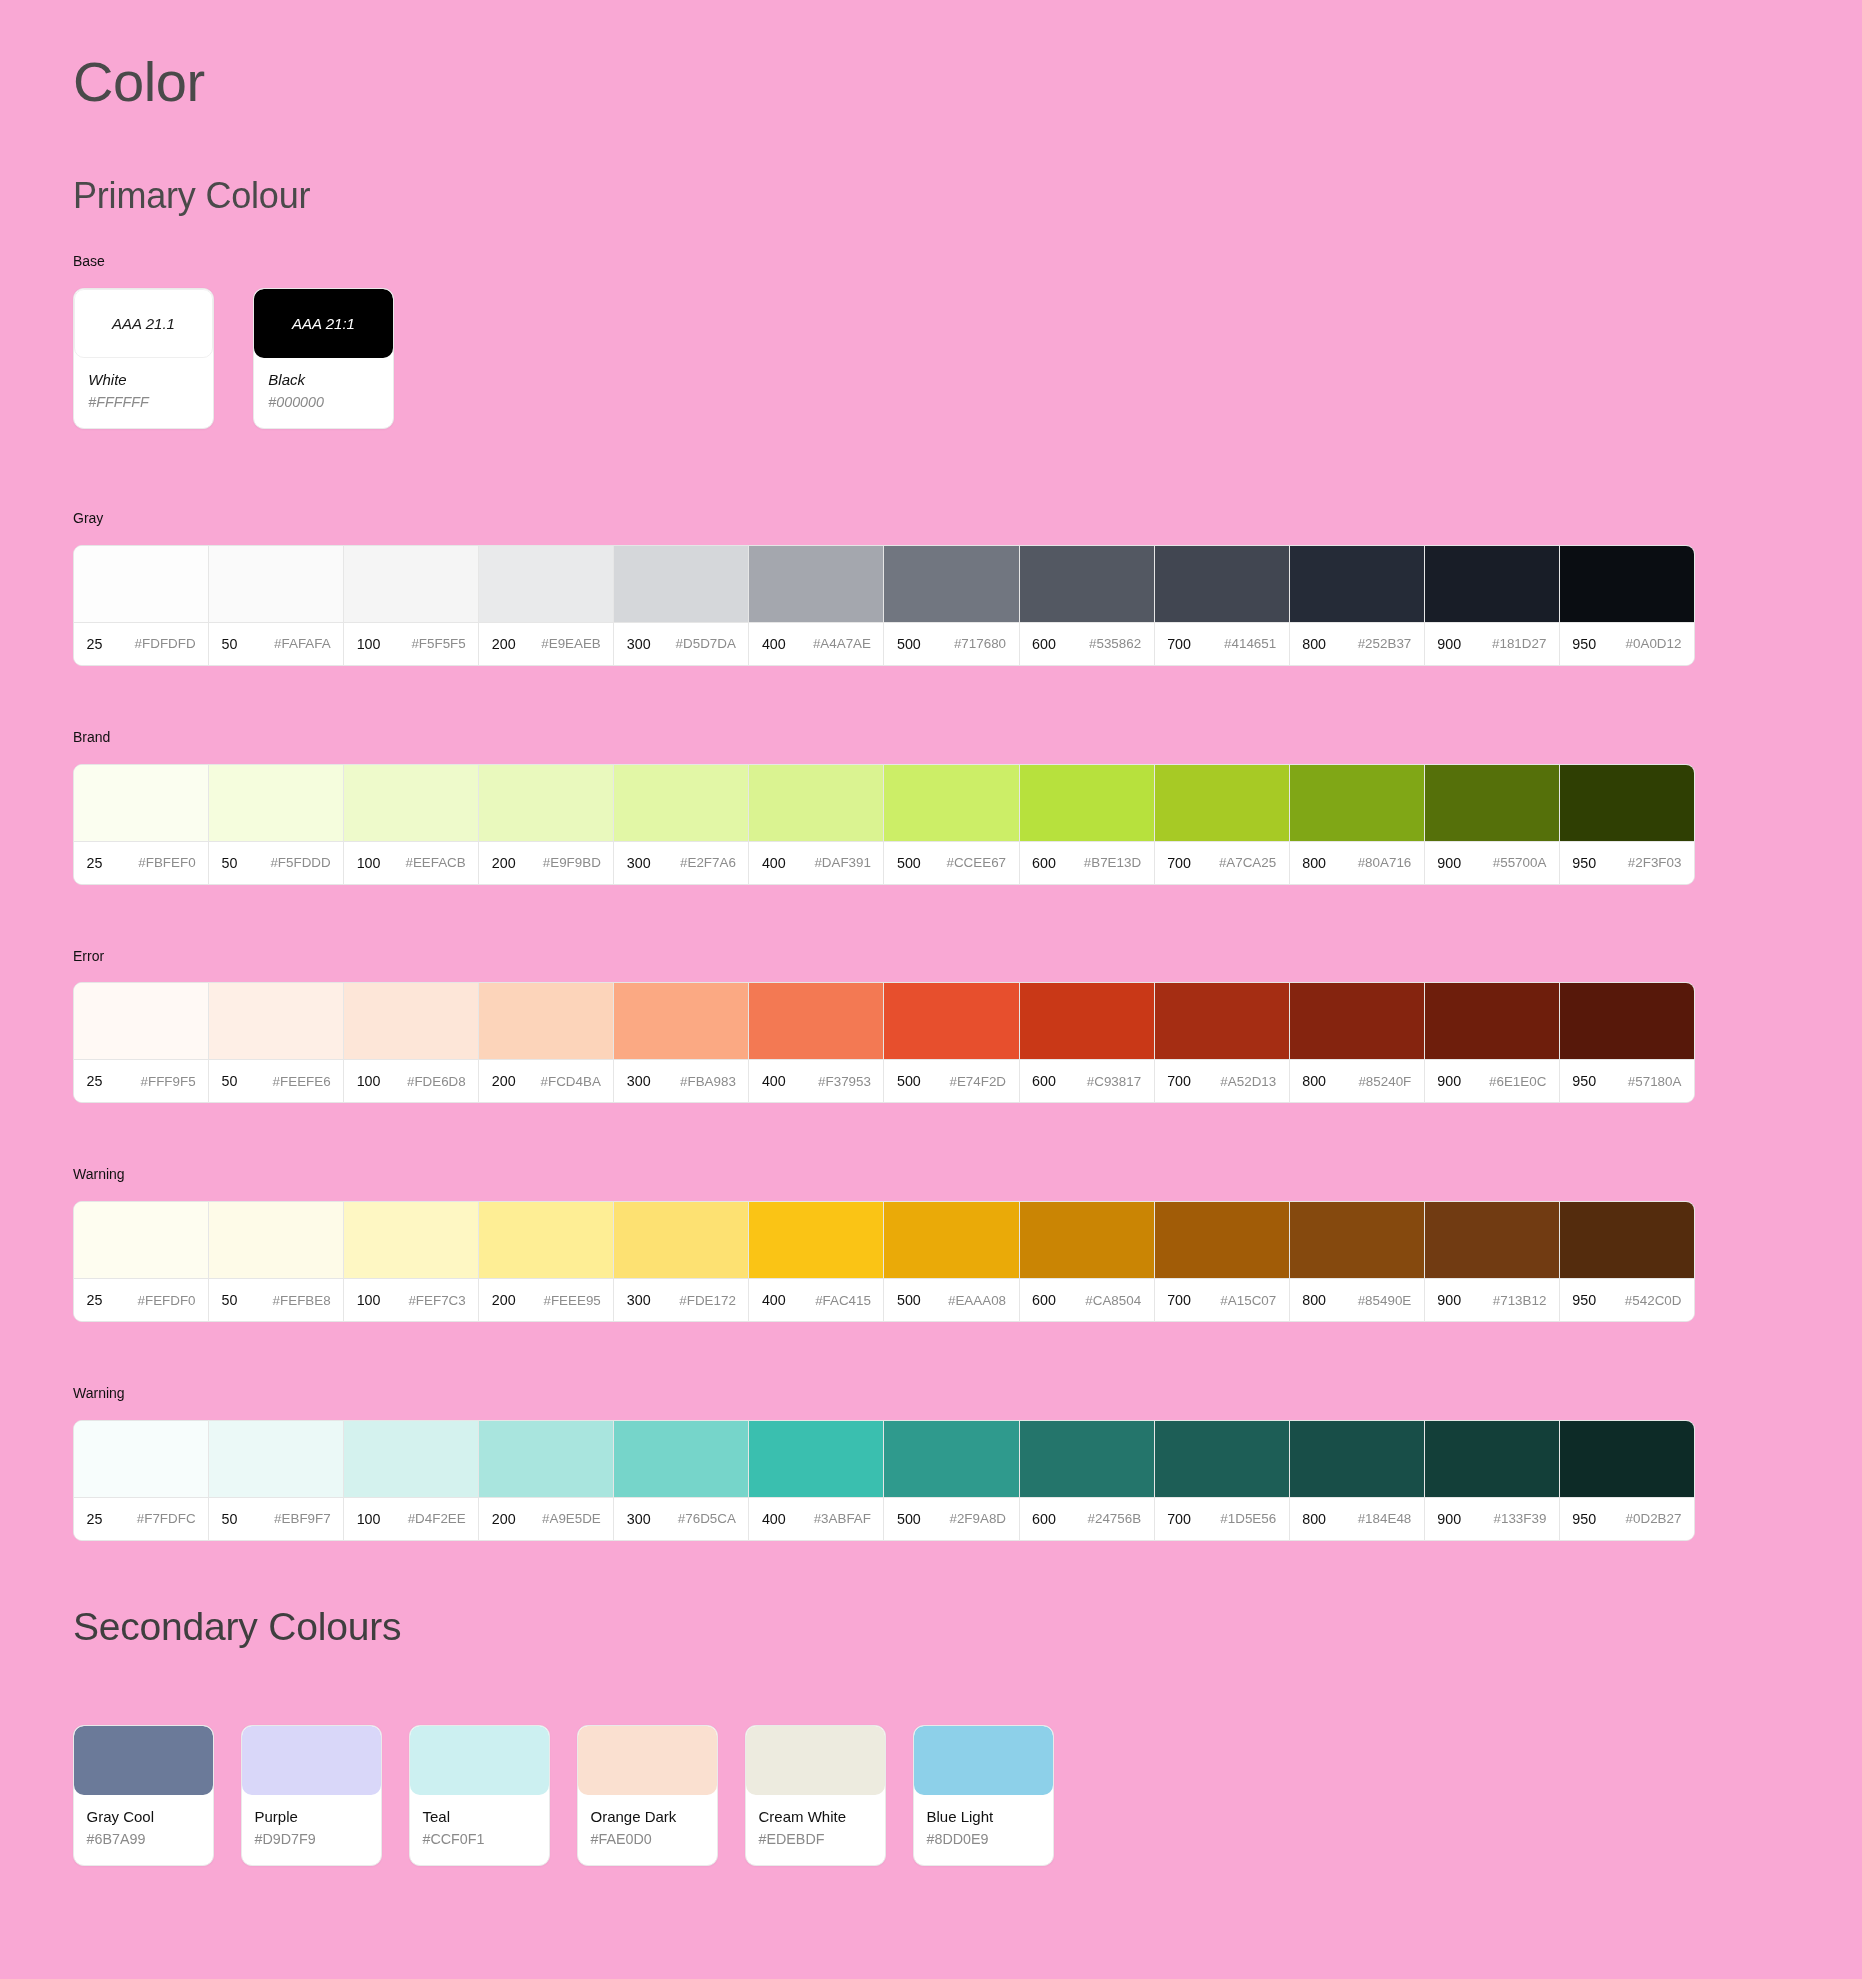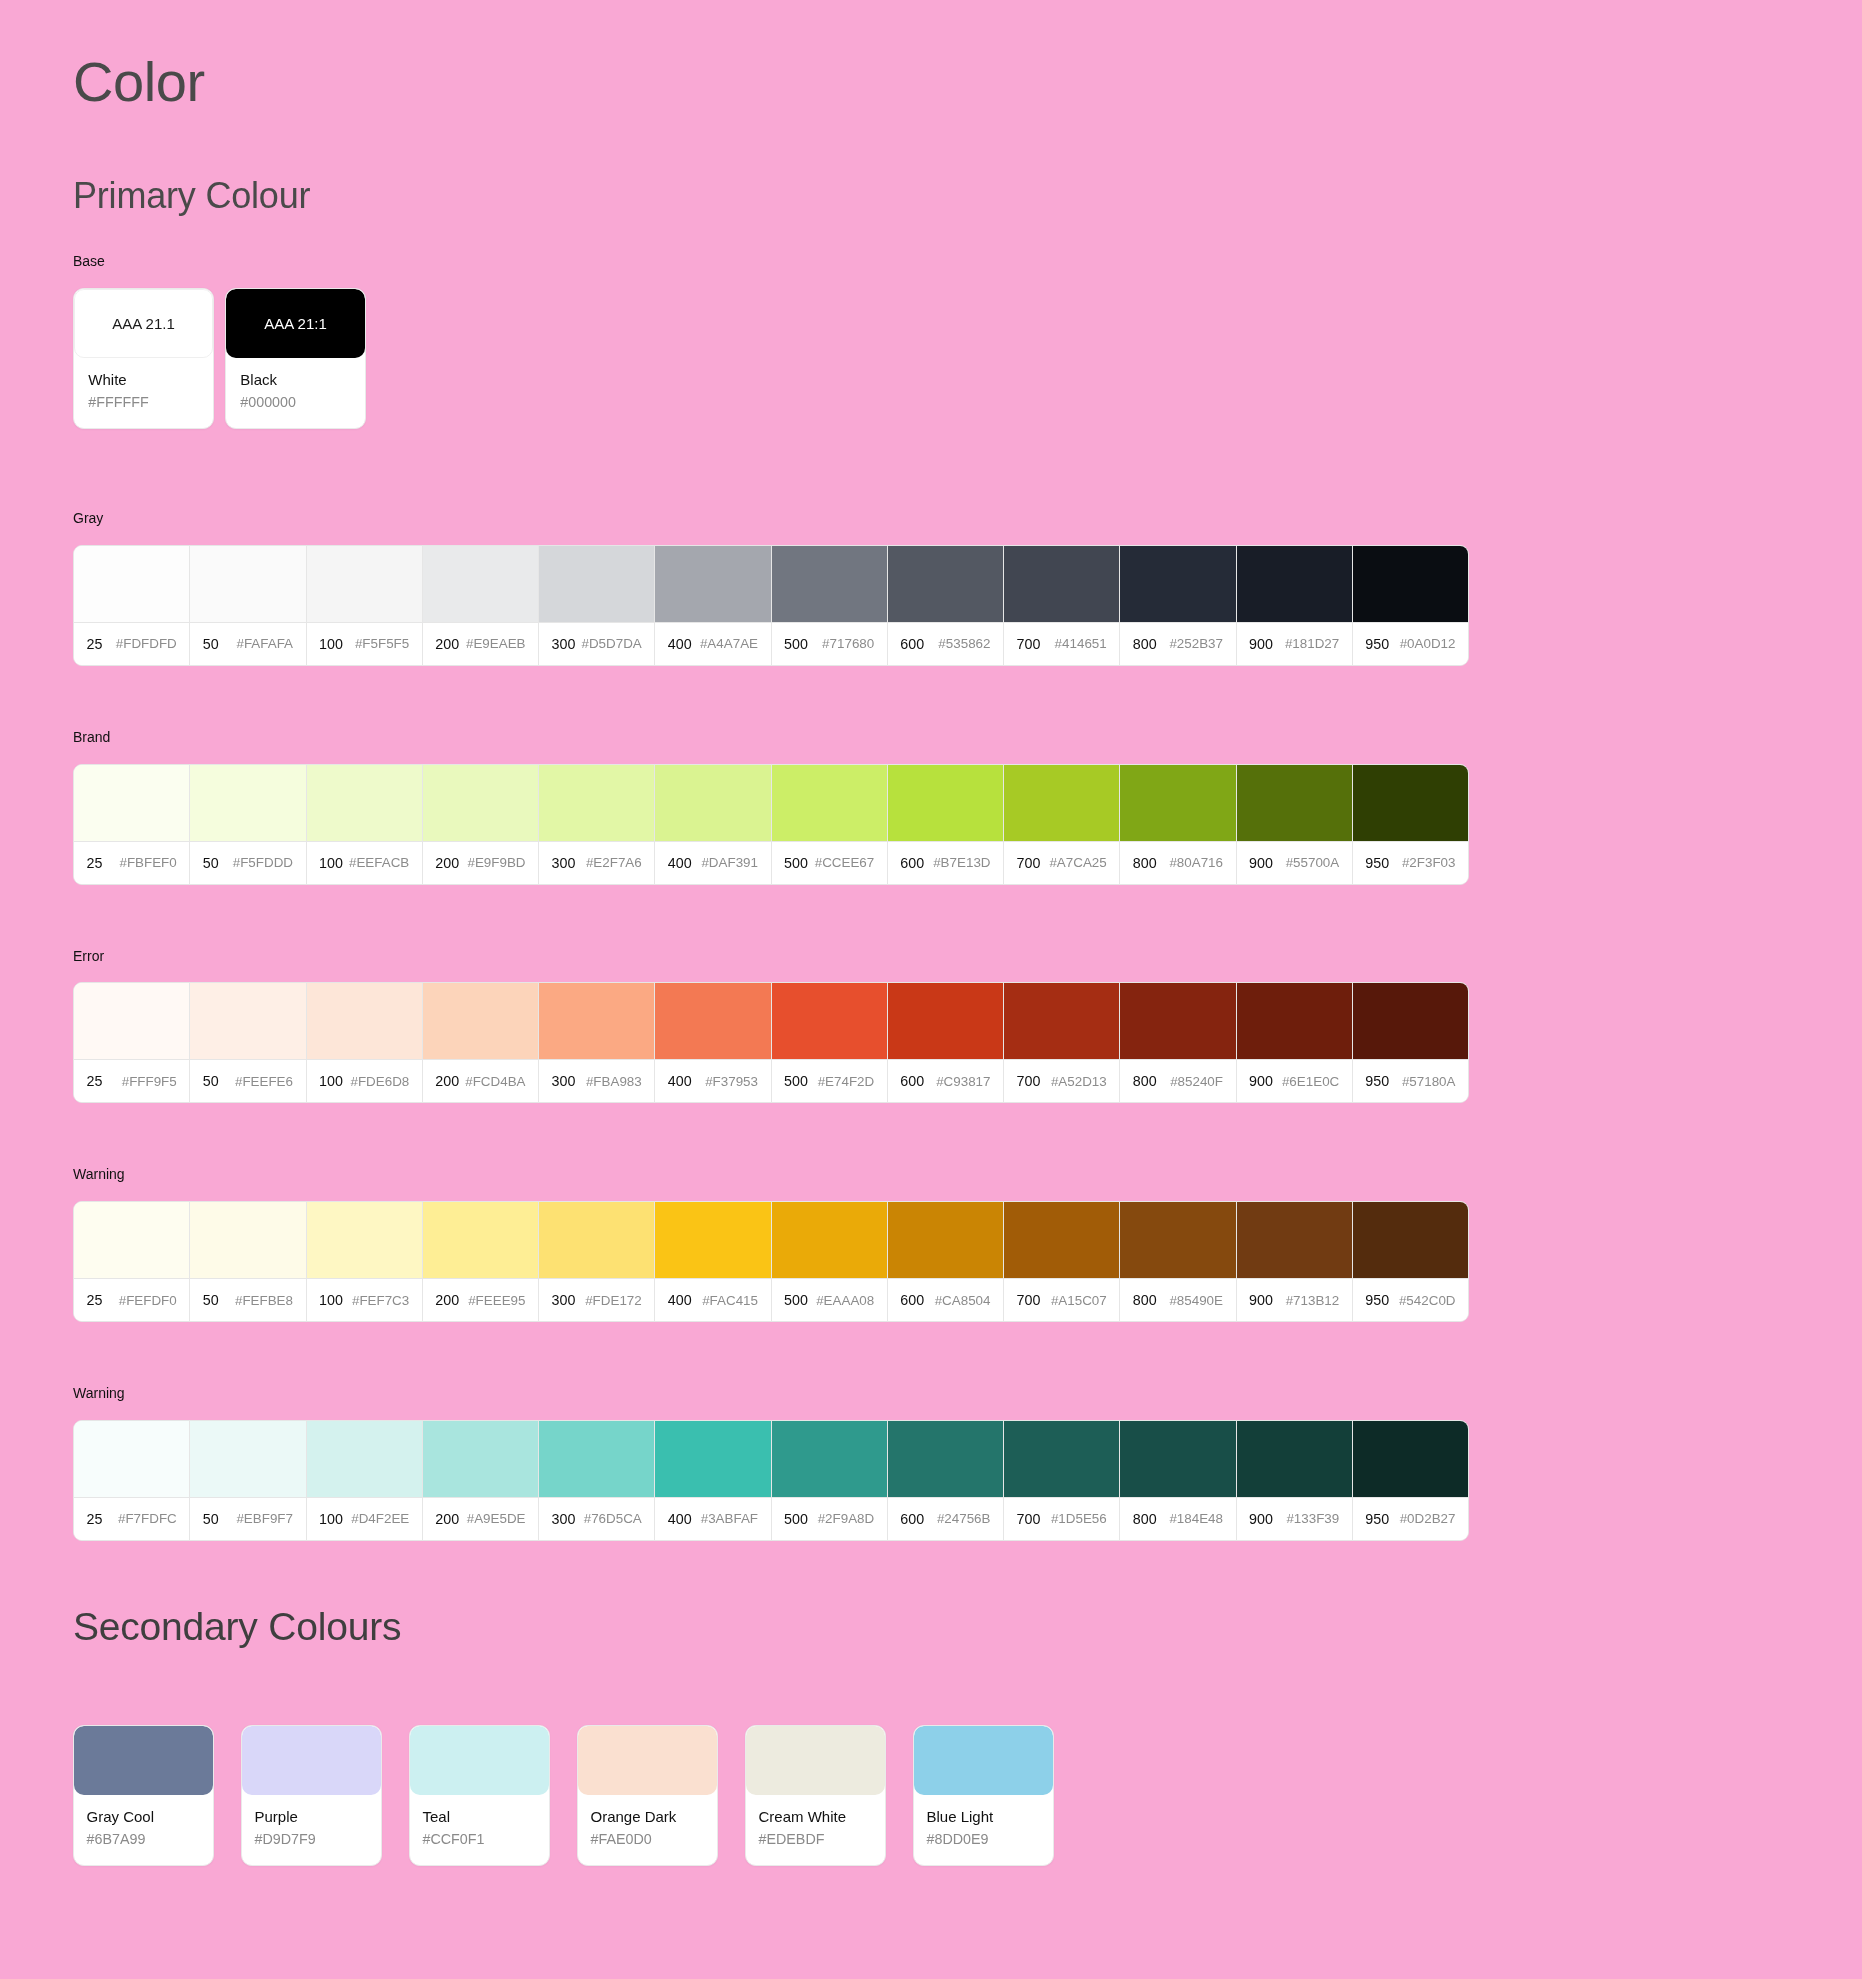--- a/index.html
+++ b/index.html
@@ -50,22 +50,23 @@
     font-size: 14px;
     font-weight: 400;
     color: #111111;
     margin-bottom: 19.7px;
     line-height: 1;
   }
 
   
   .base-row {
     display: flex;
-    gap: 11px;
+    gap: 39px;
     margin-bottom: 82px;
+    font-style: italic;
   }
 
   .base-card {
     width: 141px;
     border: 0.9px solid #EAEAEA;
     border-radius: 10.7px;
     background: #FFFFFF;
     overflow: hidden;
     box-shadow: 0 0.9px 1.8px rgba(16,24,40,0.04);
   }
@@ -106,21 +107,21 @@
     color: #8A8A8A;
     line-height: 1.4;
     margin-top: 1.8px;
   }
 
   
   .scale-block { margin-bottom: 64px; }
 
   .scale-table {
     display: flex;
-    width: 1396px;
+    width: 1622px;
     border: 0.9px solid #E6E6E6;
     border-radius: 9px;
     overflow: hidden;
     background: #FFFFFF;
   }
 
   .scale-col {
     flex: 1 1 0;
     min-width: 0;
     border-right: 0.9px solid #E6E6E6;

